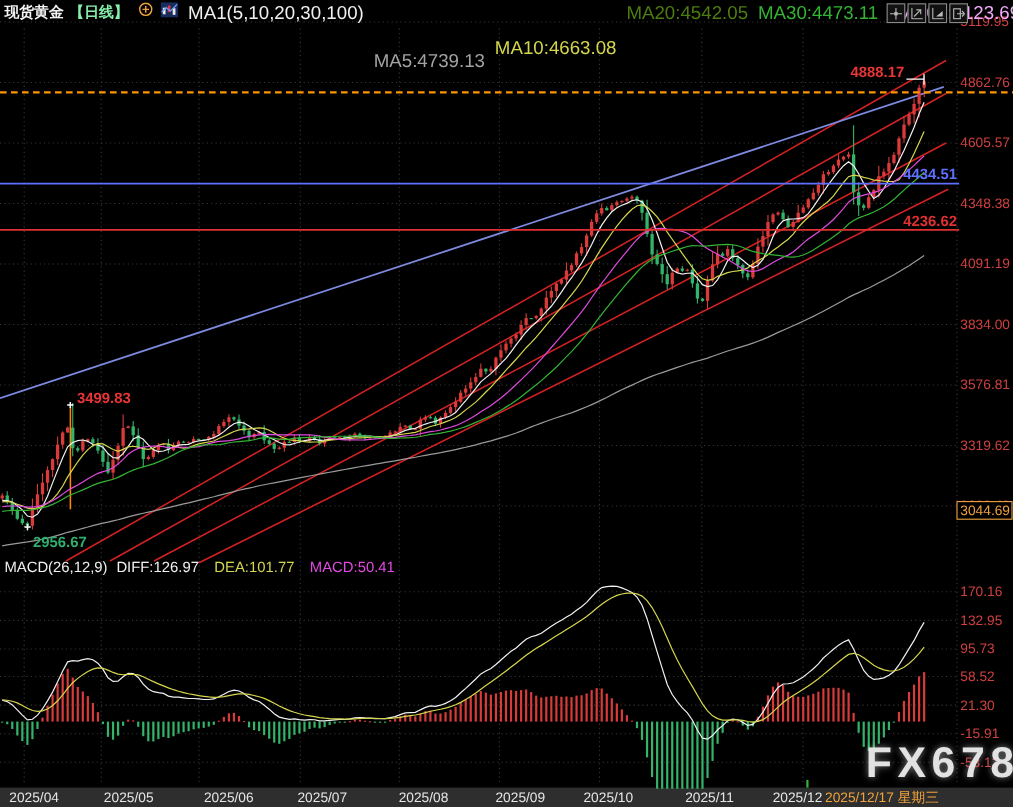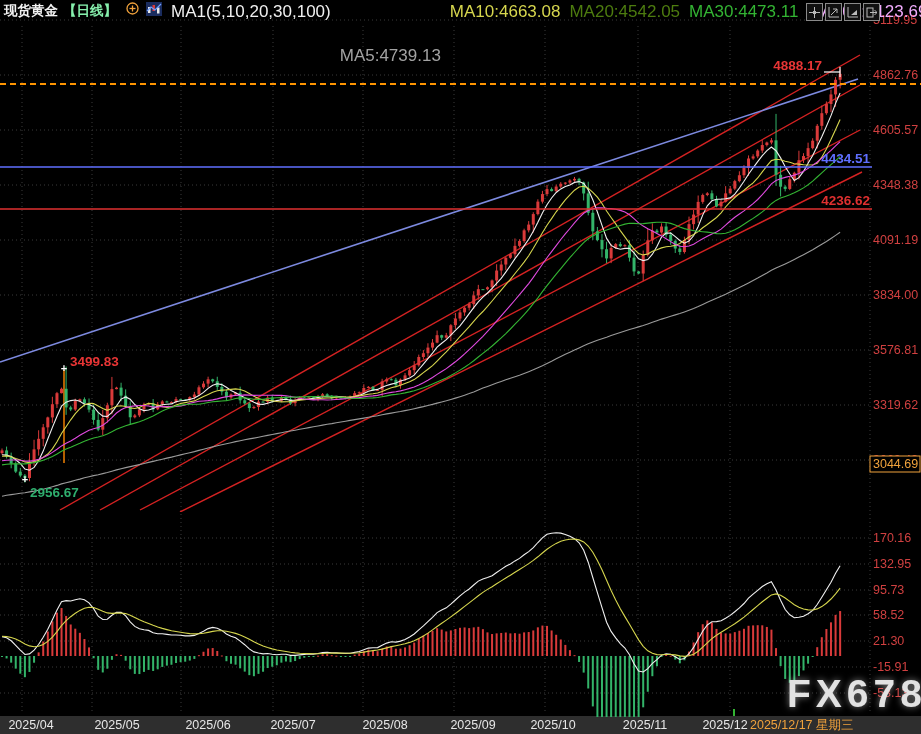--- a/index.html
+++ b/index.html
@@ -690,21 +690,21 @@
       <svg width="16" height="14">
           <rect x="0" y="0" width="16" height="14" fill="#1a2c5e"></rect>
           <rect x="2" y="5" width="2.5" height="6" fill="#e8e8e8"></rect>
           <rect x="6.5" y="3" width="2.5" height="6" fill="#d93a3a"></rect>
           <rect x="11" y="5.5" width="2.5" height="6" fill="#e8e8e8"></rect>
           <polyline points="1,9 5,5 9,8 15,2" fill="none" stroke="#6f9fff" stroke-width="1.2"></polyline>
         </svg>
     </span>
     <span class="ma-val" style="color:#f0f0f0;">MA1(5,10,20,30,100)</span>
     <span class="ma-val" style="color: #a3a3a3; margin-top: 44px;">MA5:4739.13</span>
-    <span class="ma-val" style="color: rgb(214, 214, 78);">MA10:4663.08</span>
+    <span class="ma-val" style="color: rgb(214, 214, 78); margin-top: 32px;">MA10:4663.08</span>
     <span class="ma-val" style="color: #4d7c0f;">MA20:4542.05</span>
     <span class="ma-val" style="color: rgb(51, 180, 51);">MA30:4473.11</span>
     <span class="ma-val" style="color: #f0abfc;">MA100:4123.69</span>
   </div>
 
   <div id="toolbar">
     <span class="tb-btn">
       <svg width="11" height="11">
           <line x1="5.5" y1="0" x2="5.5" y2="11" stroke="#bbb"></line>
           <line x1="0" y1="5.5" x2="11" y2="5.5" stroke="#bbb"></line>
@@ -726,15 +726,21 @@
     </span>
     <span class="tb-btn">
       <svg width="11" height="11">
           <rect x="1" y="1" width="6" height="9" fill="none" stroke="#bbb"></rect>
           <line x1="4" y1="5.5" x2="11" y2="5.5" stroke="#bbb"></line>
           <polyline points="8.5,3 11,5.5 8.5,8" fill="none" stroke="#bbb"></polyline>
         </svg>
     </span>
   </div>
 
+  <div id="macd-header">
+    <span style="color:#f0f0f0;">MACD(26,12,9)</span>
+    <span style="color:#f0f0f0;margin-left:-6px;">DIFF:126.97</span>
+    <span style="color:#d6d64e;">DEA:101.77</span>
+    <span style="color:#e04ae0;">MACD:50.41</span>
+  </div>
 
   <div id="watermark">FX678</div>
 </div>
 
 </body></html>

